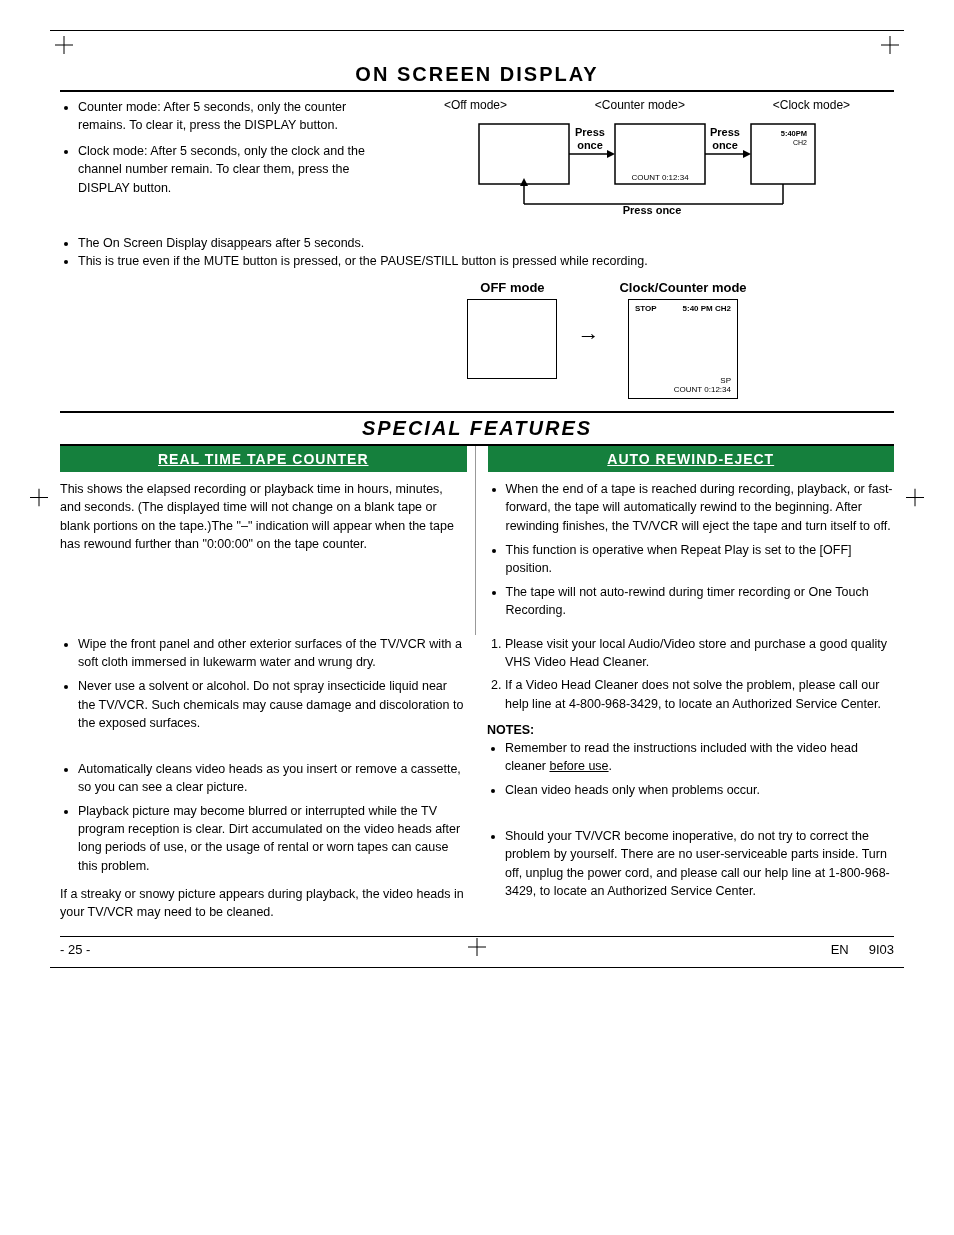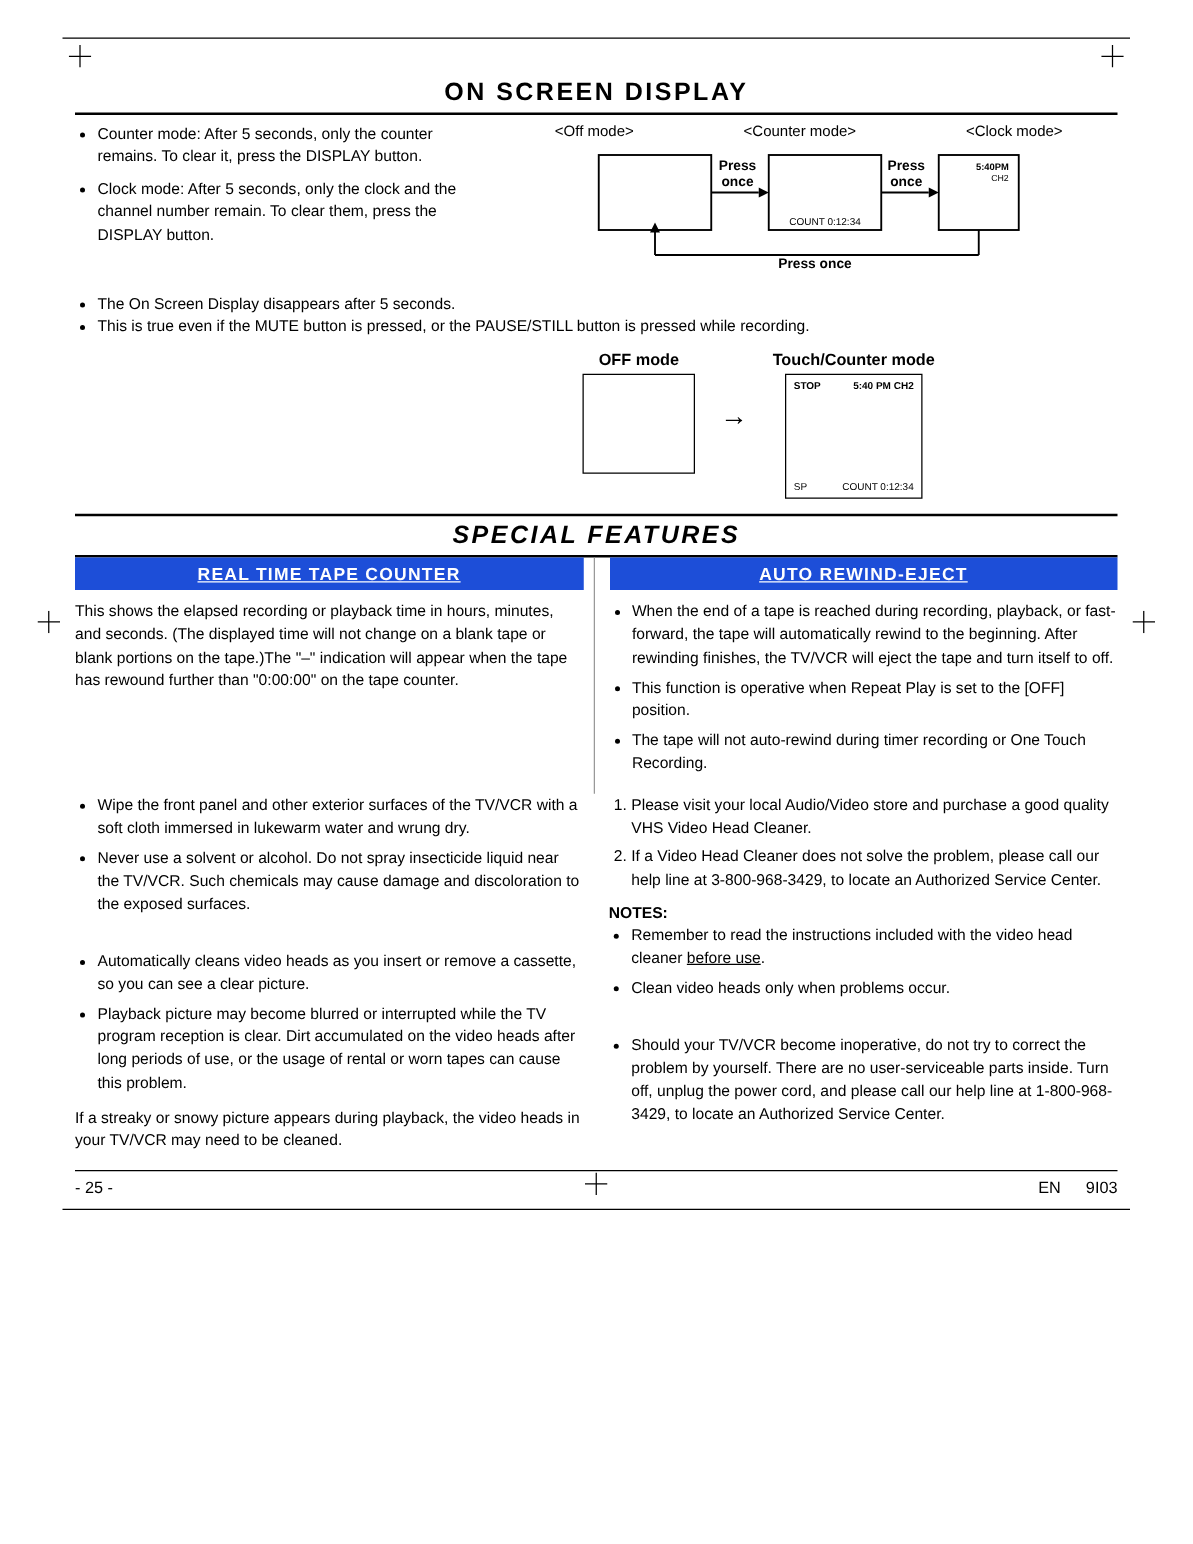--- a/index.html
+++ b/index.html
@@ -142,21 +142,21 @@
       padding: 0 8px 10px 0;
     }
 
     .feature-col:last-child {
       padding-left: 8px;
       padding-right: 0;
       border-left: 1px solid #ccc;
     }
 
     .feature-header {
-      background: #1d4ed8;
+      background: #15803d;
       color: #fff;
       font-weight: bold;
       font-size: 14px;
       text-align: center;
       padding: 5px 0;
       letter-spacing: 1px;
       margin-bottom: 8px;
       text-decoration: underline;
     }
 
@@ -314,27 +314,27 @@
     </ul>
   </div>
 
   <div class="mode-comparison" style="margin-top:10px; display:flex; gap:20px; justify-content:center; align-items:flex-start; padding-left: 260px;">
     <div class="mode-item">
       <div class="mode-title">OFF mode</div>
       <div class="mode-box off-mode-large" style="width:90px;height:80px;border:1.5px solid #000;background:#fff;"></div>
     </div>
     <div style="padding-top:40px; font-size:22px;">→</div>
     <div class="mode-item">
-      <div class="mode-title">Touch/Counter mode</div>
+      <div class="mode-title">Clock/Counter mode</div>
       <div class="clock-counter-box mode-box" style="width:110px;height:100px;border:1.5px solid #000;background:#fff;padding:4px 6px;display:flex;flex-direction:column;justify-content:space-between;">
         <div style="display:flex;justify-content:space-between;font-size:8px;font-weight:bold;">
           <span>STOP</span>
           <span>5:40 PM CH2</span>
         </div>
-        <div style="display:flex;justify-content:space-between;align-items:flex-end;font-size:8px;">
+        <div style="display:flex;justify-content:space-between;align-items:flex-end;font-size:8px;flex-direction:column;">
           <span>SP</span>
           <span>COUNT 0:12:34</span>
         </div>
       </div>
     </div>
   </div>
 
   <div class="special-features-title">SPECIAL FEATURES</div>
 
   <div class="features-grid">
@@ -368,21 +368,21 @@
       <ul>
         <li>Automatically cleans video heads as you insert or remove a cassette, so you can see a clear picture.</li>
         <li>Playback picture may become blurred or interrupted while the TV program reception is clear. Dirt accumulated on the video heads after long periods of use, or the usage of rental or worn tapes can cause this problem.</li>
       </ul>
       <p style="margin-left:0;"><span>If a streaky or snowy picture appears during playback, the video heads in your TV/VCR may need to be cleaned.</span></p>
     </div>
 
     <div class="maintenance-col">
       <ol>
         <li>Please visit your local Audio/Video store and purchase a good quality VHS Video Head Cleaner.</li>
-        <li>If a Video Head Cleaner does not solve the problem, please call our help line at 3-800-968-3429, to locate an Authorized Service Center.</li>
+        <li>If a Video Head Cleaner does not solve the problem, please call our help line at 4-800-968-3429, to locate an Authorized Service Center.</li>
       </ol>
       <p class="notes-bold">NOTES:</p>
       <ul>
         <li>Remember to read the instructions included with the video head cleaner <span class="underline">before use</span>.</li>
         <li>Clean video heads only when problems occur.</li>
       </ul>
       <br>
       <ul>
         <li>Should your TV/VCR become inoperative, do not try to correct the problem by yourself. There are no user-serviceable parts inside. Turn off, unplug the power cord, and please call our help line at 1-800-968-3429, to locate an Authorized Service Center.</li>
       </ul>

